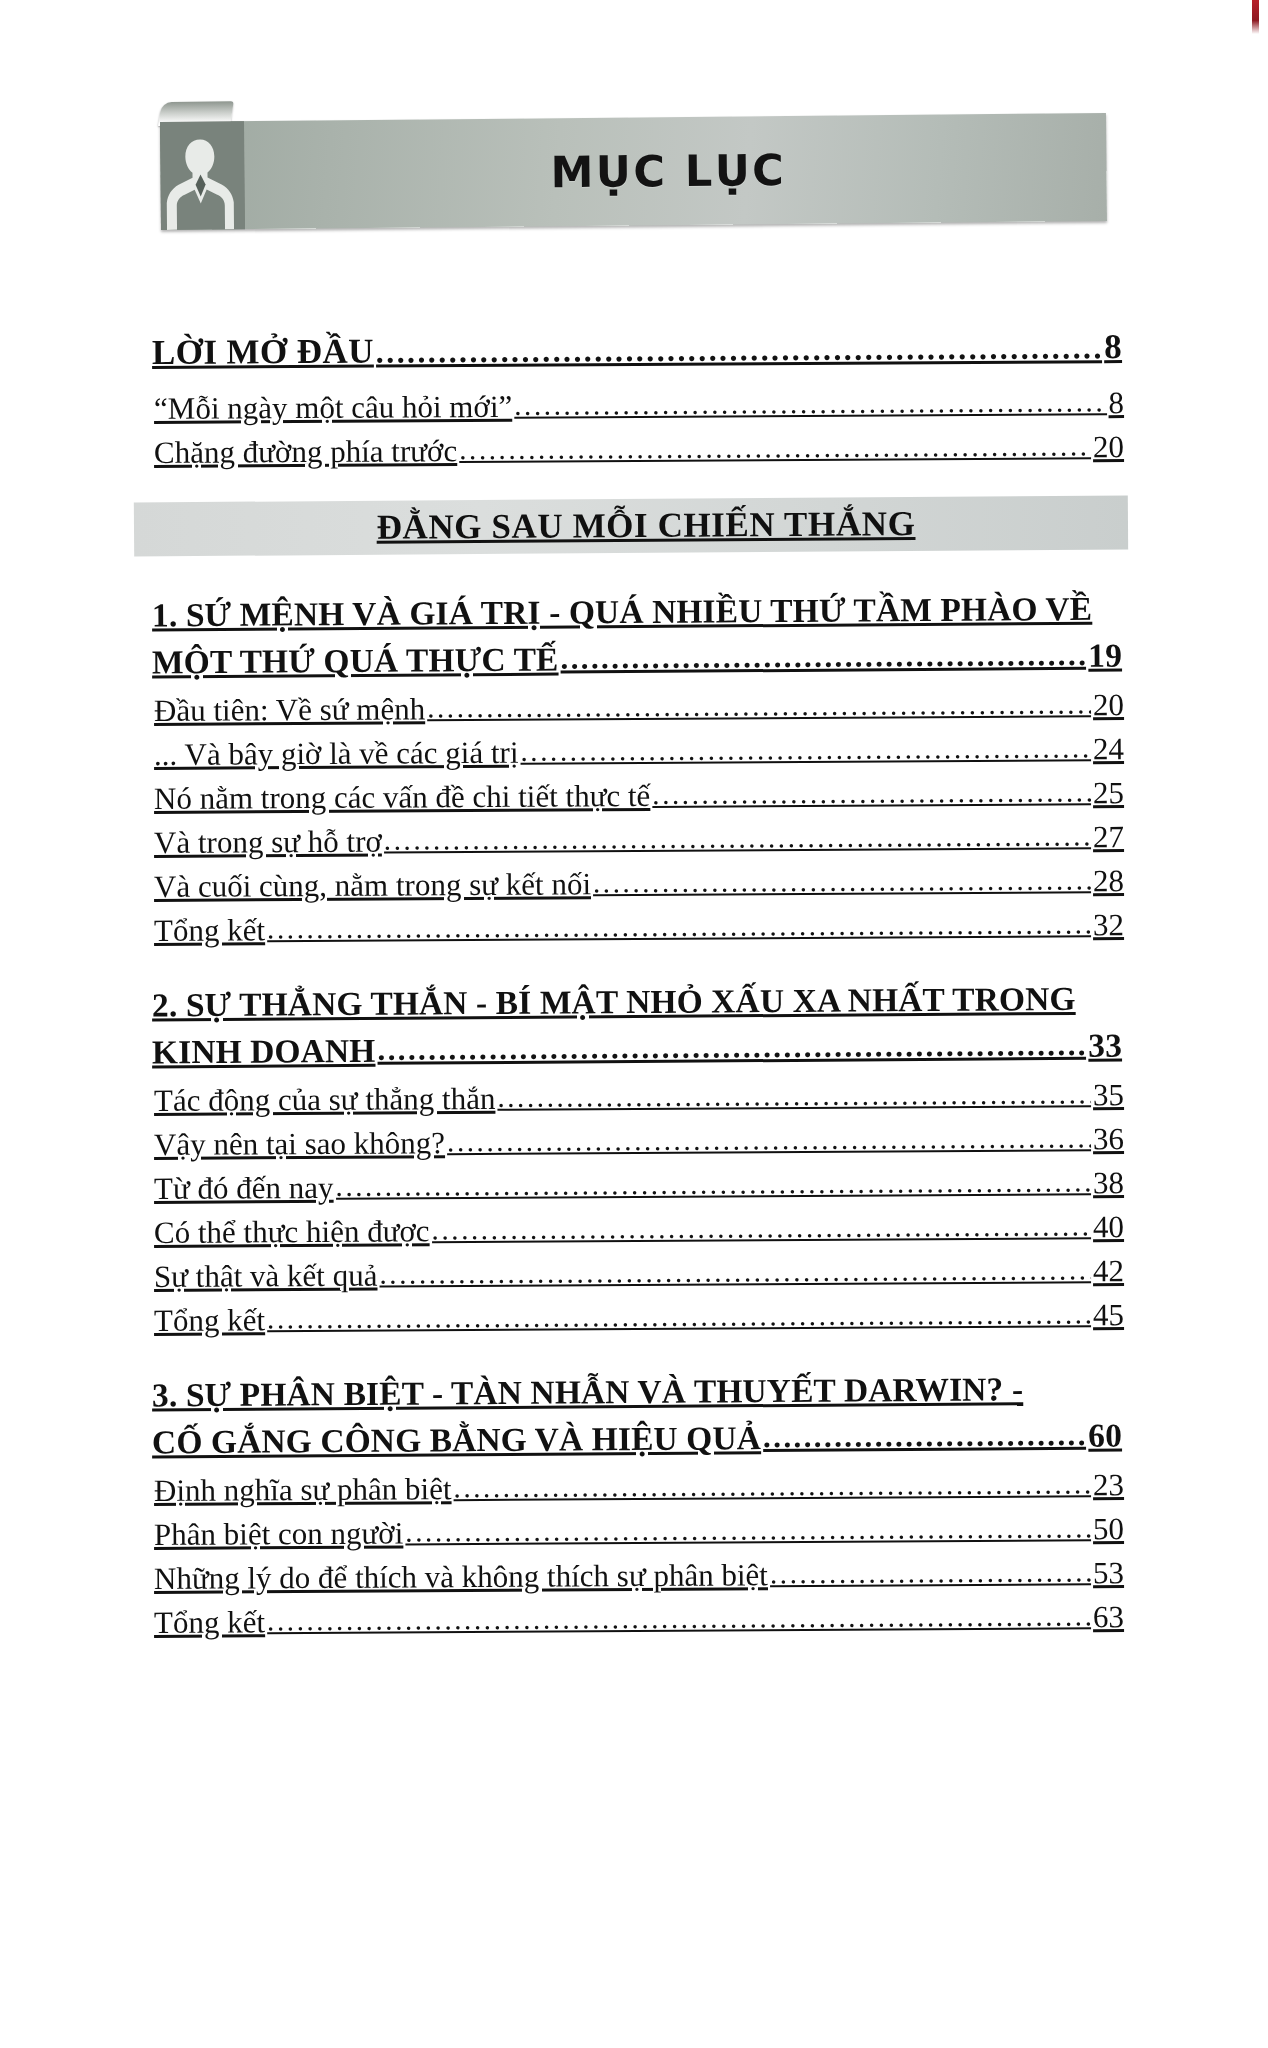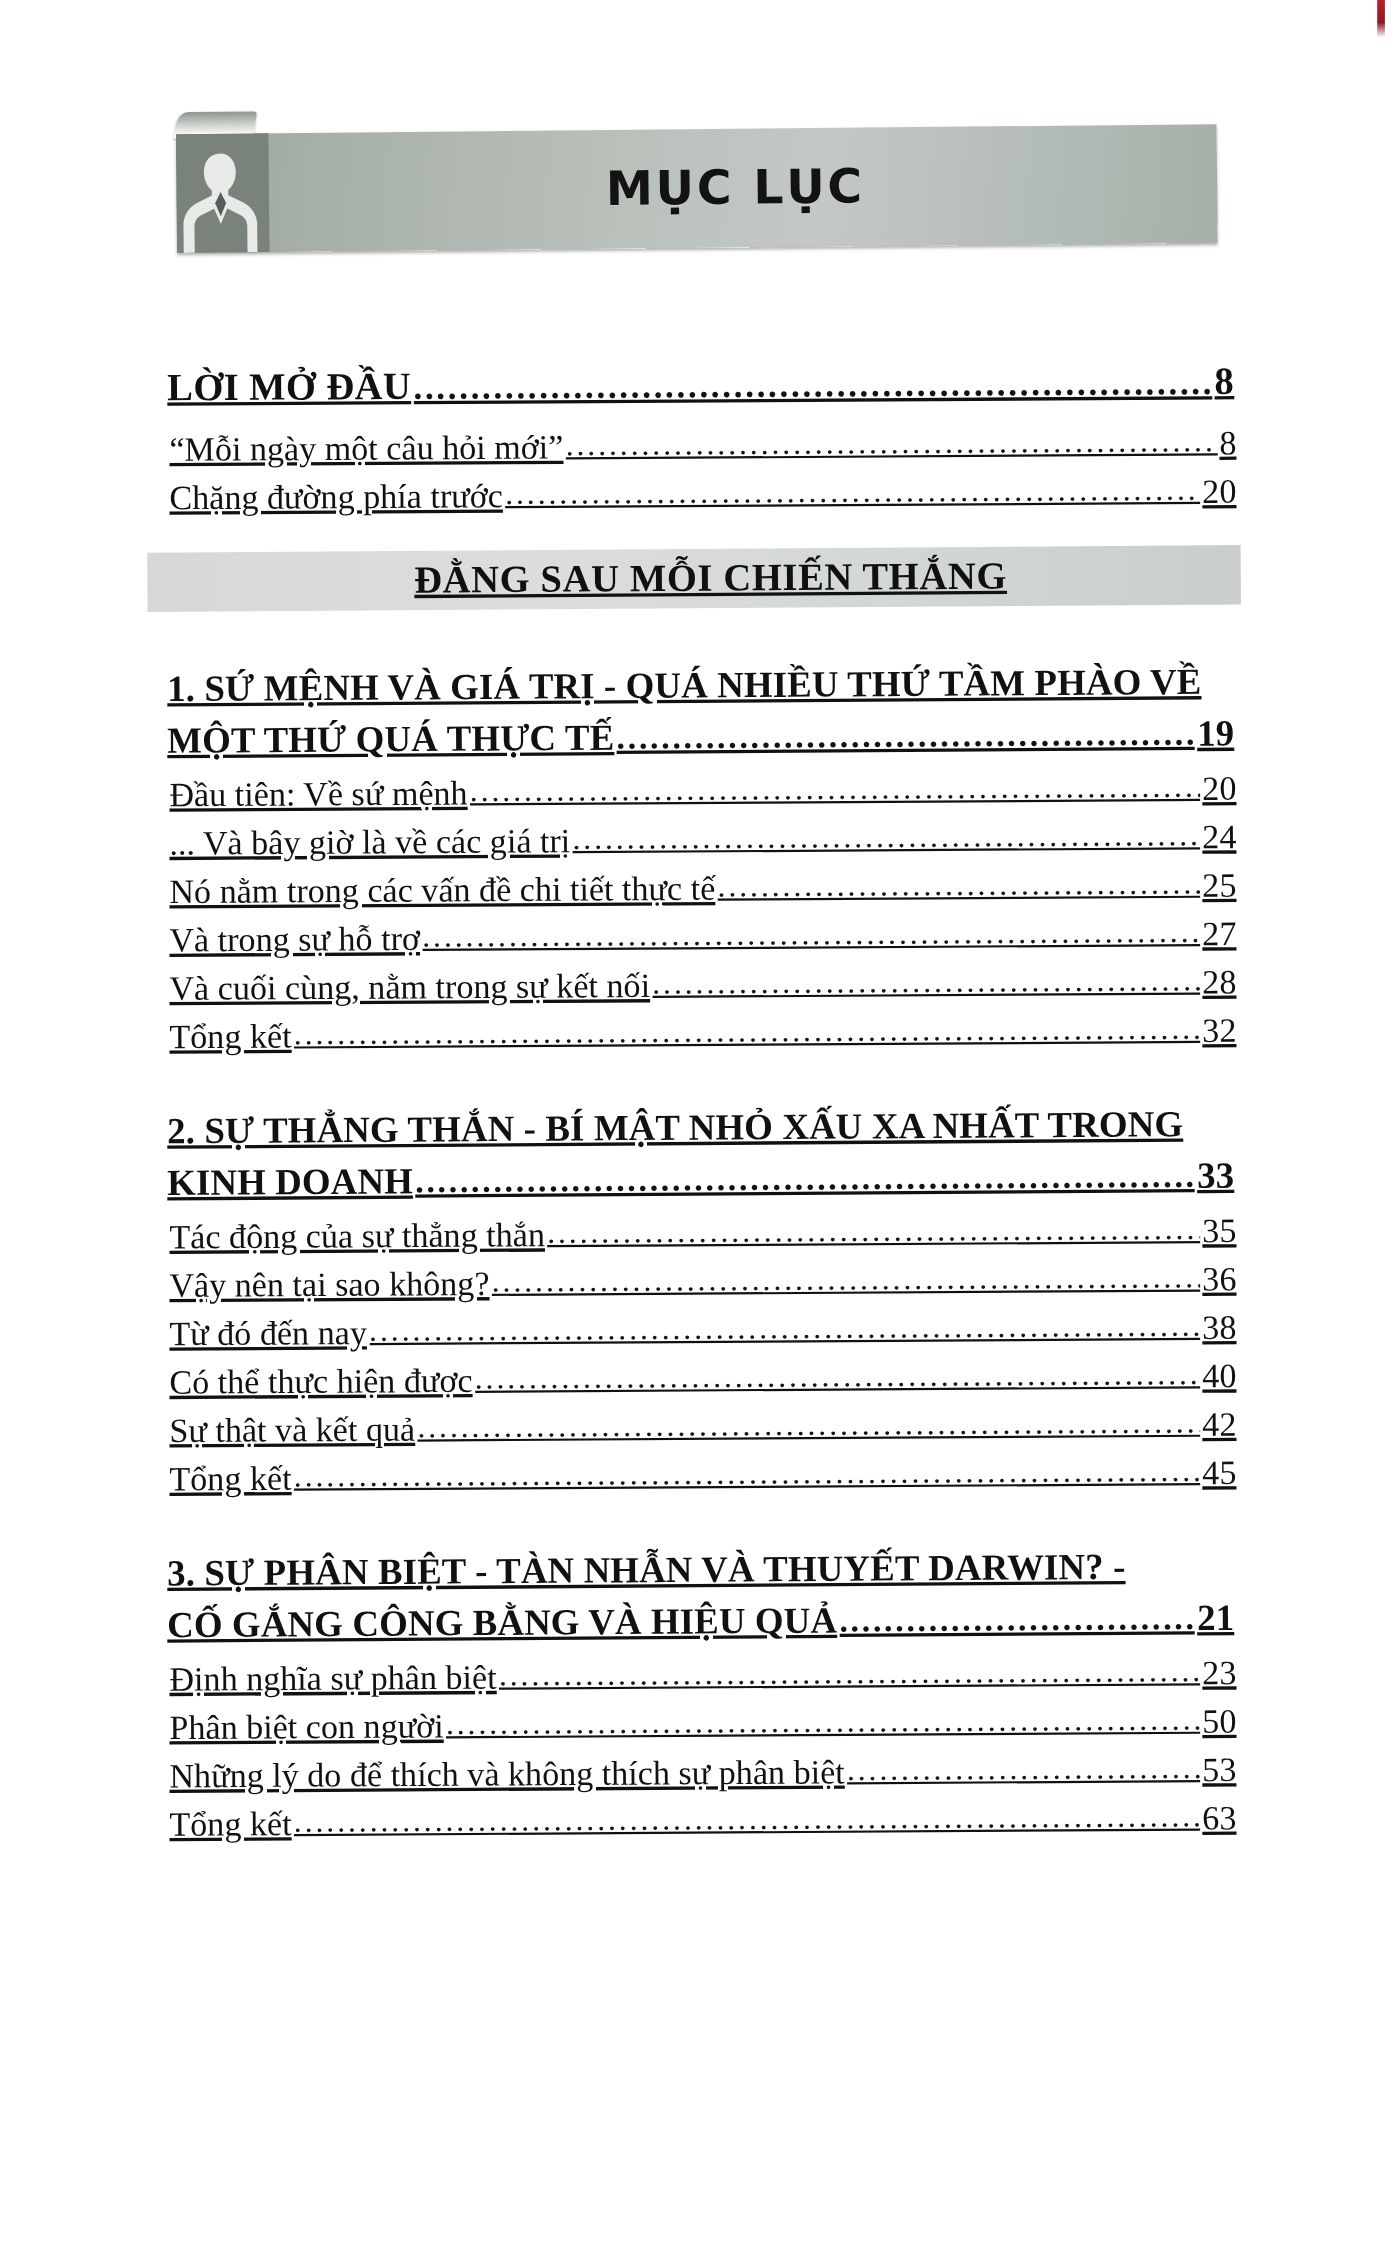--- a/index.html
+++ b/index.html
@@ -169,21 +169,21 @@
     font-family: "Liberation Serif", "DejaVu Serif", serif;
     font-weight: 700;
     font-size: 35px;
     letter-spacing: 0.6px;
     color: #101010;
     padding-left: 30px;
   }
 
   
   .chapter {
-    margin-top: 52px;
+    margin-top: 40px;
     margin-bottom: 14px;
   }
   .chapter .chap-line1 {
     font-weight: 700;
     font-size: 33.5px;
     letter-spacing: 0.1px;
     transform: rotate(-0.4deg);
     margin-bottom: 9px;
     white-space: nowrap;
   }
@@ -330,21 +330,21 @@
         <span class="leader">......................................................................................................................................................</span>
         <span class="pageno">45</span>
       </div>
     </div>
 
     <div class="chapter">
       <div class="chap-line1">3. SỰ PHÂN BIỆT - TÀN NHẪN VÀ THUYẾT DARWIN? -</div>
       <div class="row chap-line2">
         <span class="label">CỐ GẮNG CÔNG BẰNG VÀ HIỆU QUẢ</span>
         <span class="leader">......................................................................................................................................................</span>
-        <span class="pageno">21</span>
+        <span class="pageno">60</span>
       </div>
     </div>
 
     <div class="group">
       <div class="row sub">
         <span class="label">Định nghĩa sự phân biệt</span>
         <span class="leader">......................................................................................................................................................</span>
         <span class="pageno">23</span>
       </div>
       <div class="row sub">

